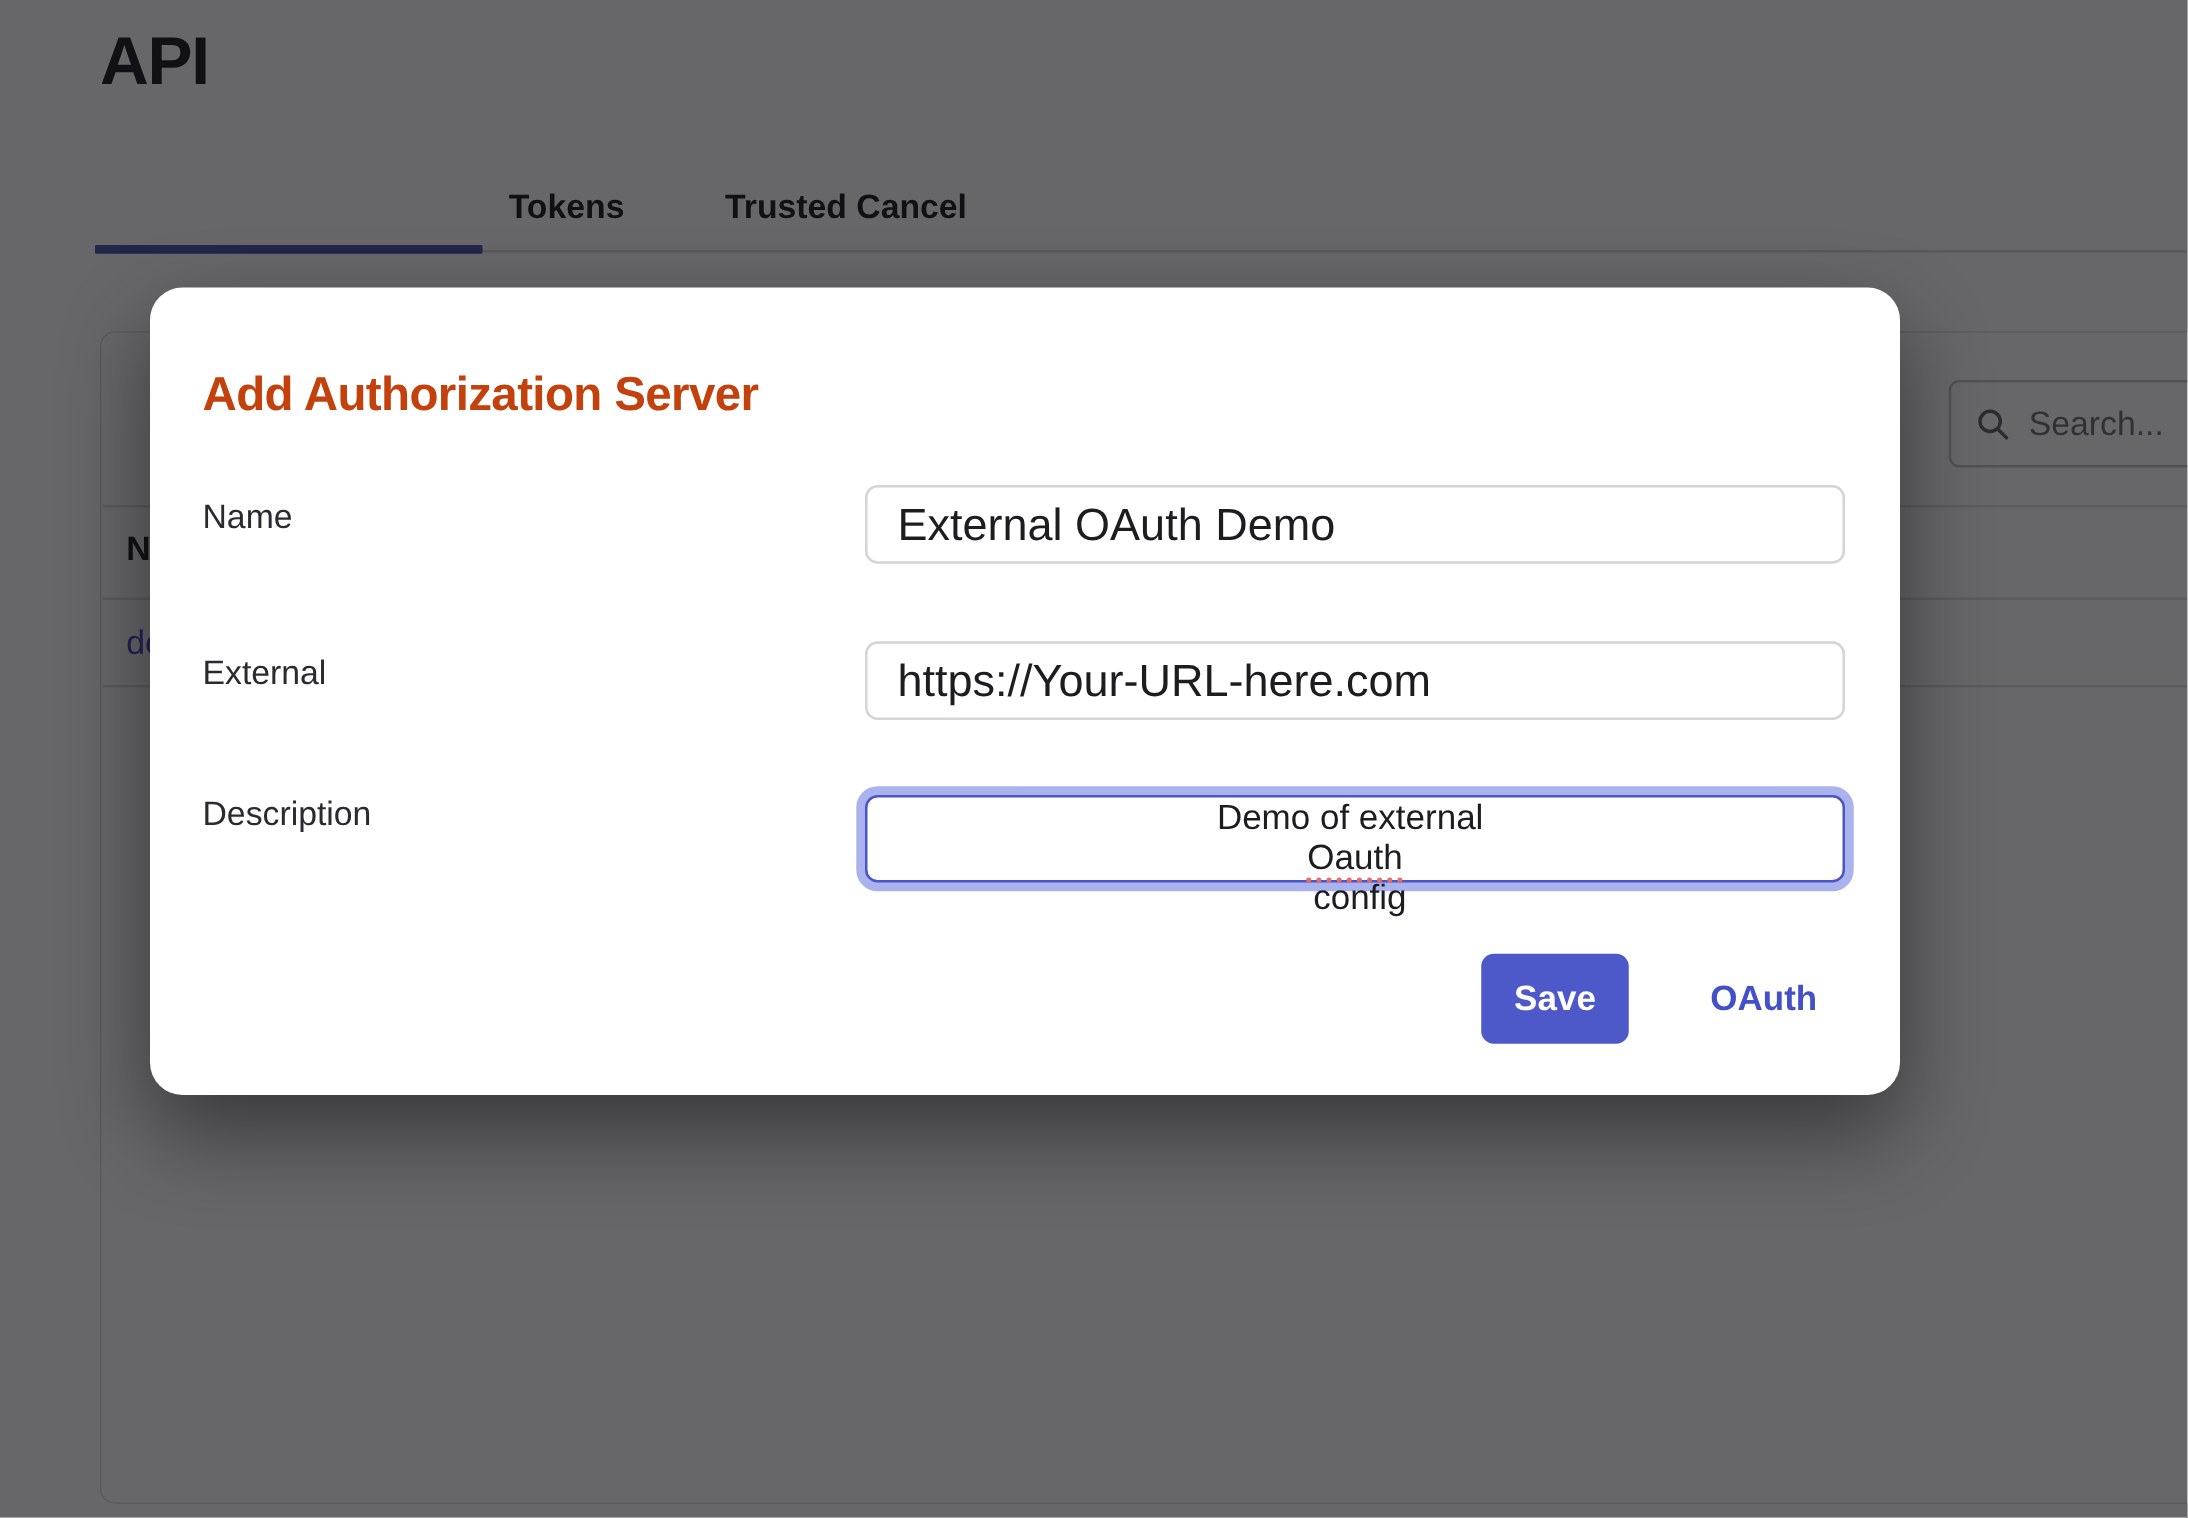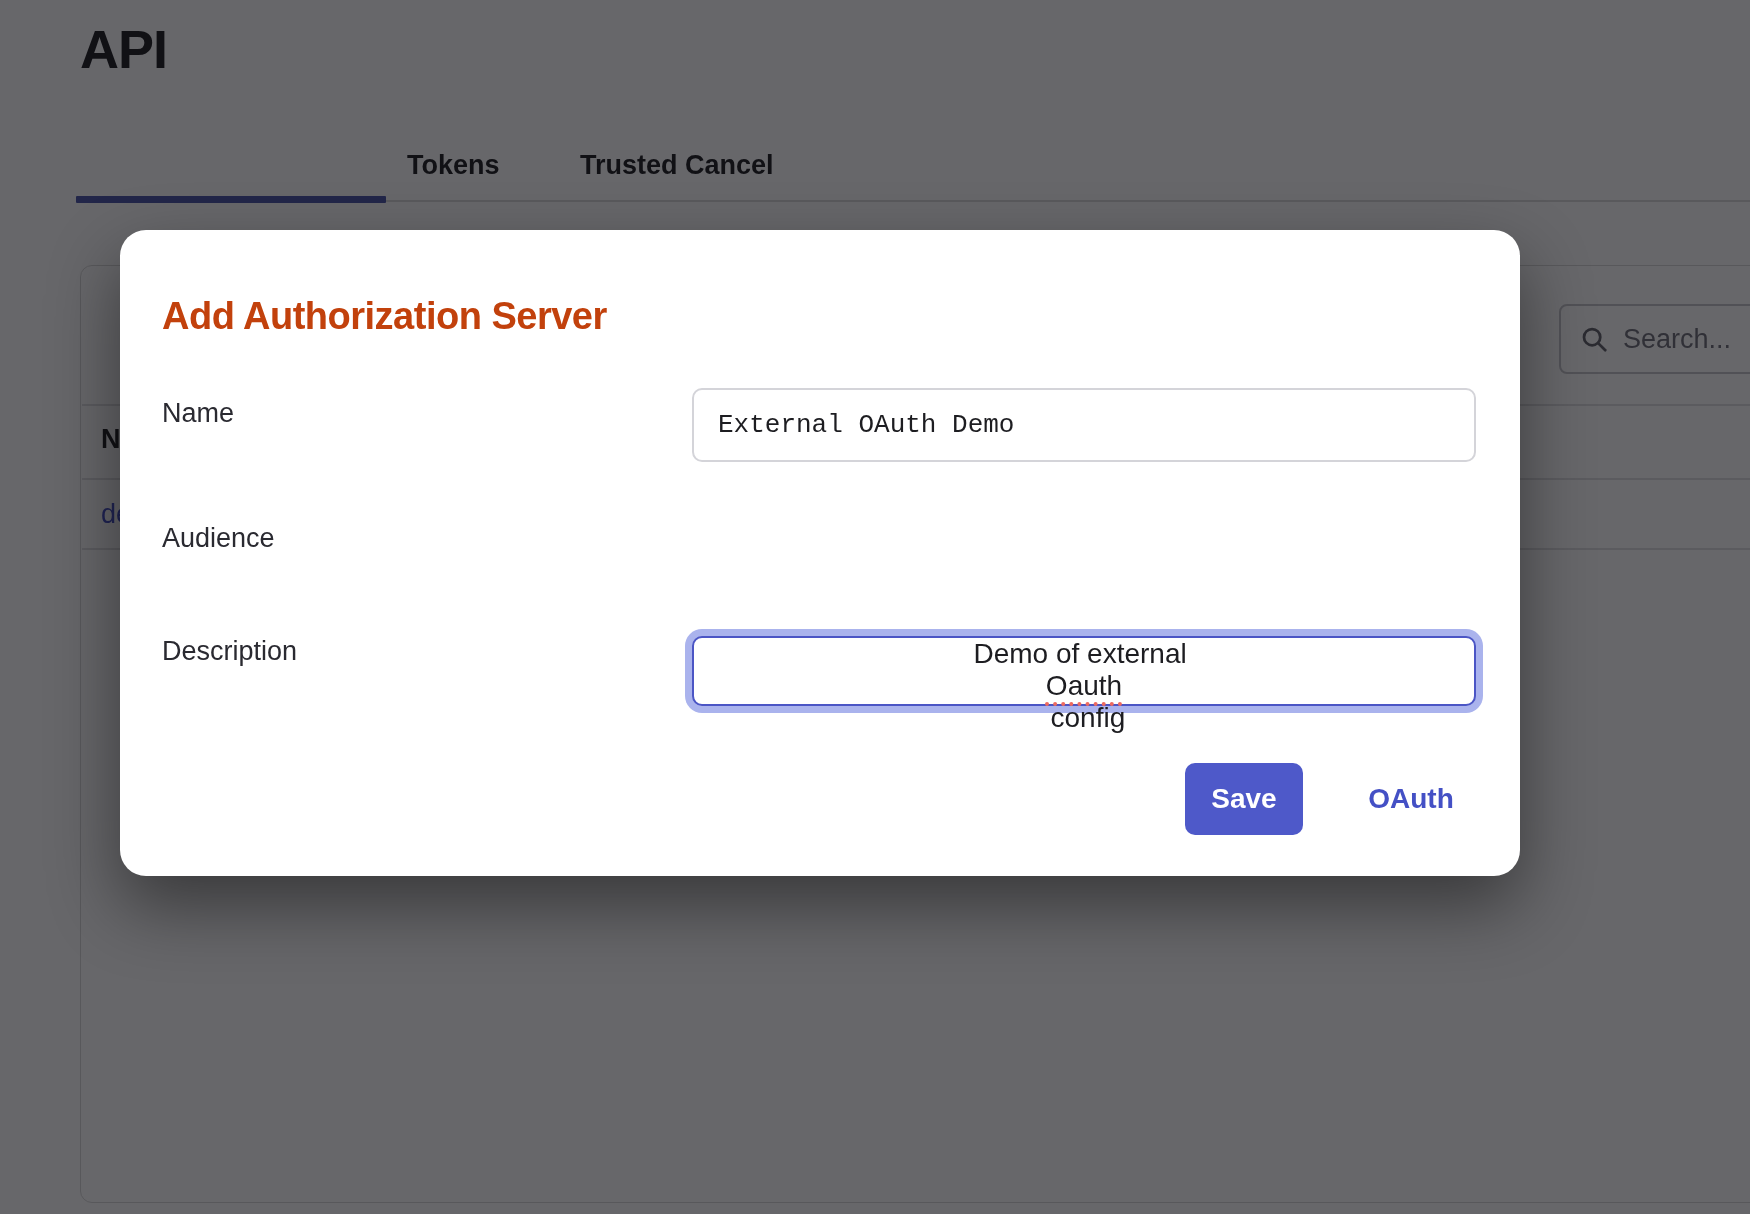--- a/index.html
+++ b/index.html
@@ -80,23 +80,23 @@
     position:absolute;left:42px;top:48px;
     font-size:38px;font-weight:700;color:#c2410c;letter-spacing:-0.5px;margin-top:17px;
   }
   .field-label{
     position:absolute;left:42px;font-size:27px;color:var(--label);
   }
   .lbl-name{top:168px;}
   .lbl-audience{top:293px;}
   .lbl-description{top:406px;}
   .text-input{
-    position:absolute;left:572px;width:784px;height:74px;
+    position:absolute;left:572px;width:784px;height:63px;
     border:2px solid var(--border);border-radius:10px;background:#fff;
-    font-size:26px;color:var(--text);font-family:Liberation Mono, monospace;
+    font-size:36px;color:var(--text);font-family:Liberation Sans, sans-serif;
     padding:0 24px;outline:none;
   }
   .inp-name{top:158px;}
   .inp-audience{top:283px;}
   .inp-description{
     position:absolute;left:572px;top:406px;width:784px;height:70px;
     border:2.5px solid var(--focus-border);border-radius:10px;background:#fff;
     box-shadow:0 0 0 7px var(--focus-ring);
     display:flex;align-items:center;padding:0 24px;
     font-size:28px;color:var(--text);white-space:pre;cursor:text;flex-direction:column;
@@ -147,21 +147,22 @@
 </div>
 
 <div class="dim-overlay"></div>
 
 <div class="modal">
   <div class="modal-title">Add Authorization Server</div>
 
   <div class="field-label lbl-name">Name</div>
   <input class="text-input inp-name" value="External OAuth Demo" style="">
 
-  <div class="field-label lbl-audience">Audience</div>
+  <div class="field-label lbl-audience">External</div>
+  <input class="text-input inp-audience" value="https://Your-URL-here.com" style="">
 
   <div class="field-label lbl-description">Description</div>
   <div class="inp-description">
     <span>Demo of external </span><span class="misspelled">Oauth</span><span> config</span>
   </div>
 
   <button class="save-btn">Save</button>
   <div class="cancel-btn">OAuth</div>
 </div>
 

